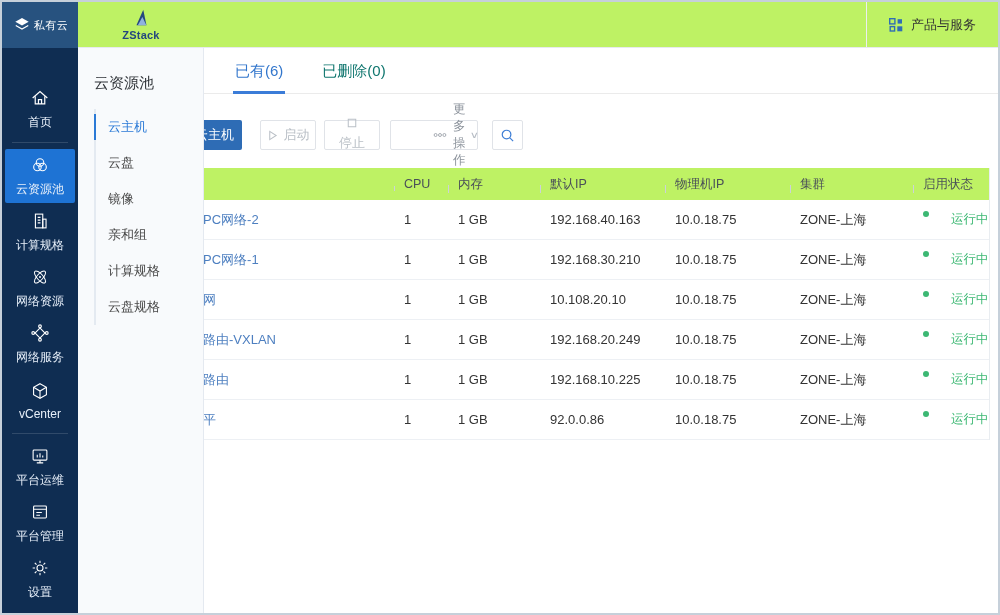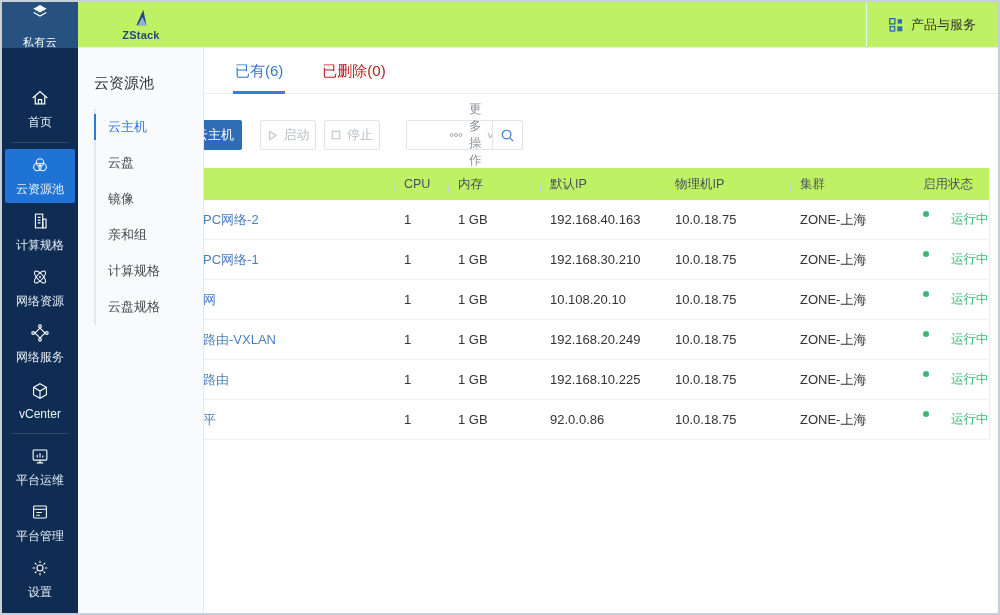--- a/index.html
+++ b/index.html
@@ -4,22 +4,22 @@
 <style>
   * { margin:0; padding:0; box-sizing:border-box; }
   html,body { background:#dfe5ea; font-family:"Liberation Sans","DejaVu Sans",sans-serif; }
   .window{
     width:1000px; height:615px; background:#fff; position:relative;
     border:2px solid #c6d0da; display:flex; flex-direction:column; overflow:hidden;
   }
   
   .topbar{ height:46px; display:flex; flex:0 0 46px; }
   .brand-block{
-    width:76px; background:#27527f; color:#fff; display:flex; flex-direction:column;
-    align-items:center; justify-content:flex-start; gap:13px; cursor:pointer;
+    width:76px; background:#27527f; color:#fff; display:flex; flex-direction:row;
+    align-items:center; justify-content:center; gap:2px; cursor:pointer;
   }
   .brand-block .label{ font-size:11px; letter-spacing:.5px; }
   .topbar-right{ flex:1; display:flex; background:#bef264; border-bottom:1px solid #e7eaee; }
   .logo-area{ width:126px; display:flex; flex-direction:column; align-items:center; justify-content:center; }
   .logo-area .logo-text{ font-size:11px; font-weight:bold; color:#24477e; margin-top:1px; letter-spacing:.2px;}
   .topbar-spacer{ flex:1; }
   .products-btn{
     display:flex; align-items:center; gap:8px; padding:0 22px; border-left:1px solid #eceef1;
     font-size:13px; color:#333; cursor:pointer;
   }
@@ -41,32 +41,32 @@
   }
   .submenu-title{ font-size:15px; color:#2f3338; }
   .submenu-nav{ margin:16px 0 0 0; border-left:2px solid #e4eaf1; }
   .submenu-item{ position:relative; padding:9px 0 9px 12px; font-size:13px; color:#4a4a4a; cursor:pointer; }
   .submenu-item.active{ color:#2b7ad6; }
   .submenu-item.active::before{
     content:''; position:absolute; left:-2px; top:5px; bottom:5px; width:2px; background:#2b7ad6;
   }
   
   .tabs{ display:flex; gap:35px; padding-left:155px; border-bottom:1px solid #ebebeb; }
-  .tab{ padding:14px 2px 10px; font-size:15px; color:#b91c1c; cursor:pointer; border-bottom:3px solid transparent; margin-bottom:-1px; }
+  .tab{ padding:14px 2px 10px; font-size:15px; color:#0f766e; cursor:pointer; border-bottom:3px solid transparent; margin-bottom:-1px; }
   .tab.active{ color:#3276cc; border-bottom-color:#3b7cd8; }
   
   .toolbar{ position:relative; height:30px; margin-top:26px; }
   .btn{ position:absolute; top:0; height:30px; border-radius:2px; font-size:13px;
         display:flex; align-items:center; justify-content:center; gap:6px; cursor:pointer;
         background:#fff; border:1px solid #e0e3e8; color:#b9bfc6; }
   .btn-create{ left:58px; width:106px; background:#2e6cb5; border:none; color:#fff;
                justify-content:flex-end; padding-right:8px; }
   .btn-start{ left:182px; width:56px; }
-  .btn-stop{ left:246px; width:56px; }
-  .btn-more{ left:328px; width:88px; color:#8c939c; font-size:12.5px;padding-left:43px; }
+  .btn-stop{ left:246px; width:56px;flex-direction:column; }
+  .btn-more{ left:312px; width:88px; color:#8c939c; font-size:12.5px;padding-left:43px; }
   .btn-search{ left:414px; width:31px; }
   .caret{ font-size:9px; color:#b6bcc4; transform:scaleX(1.4); }
   
   .vm-table{ margin:18px 8px 0 124px; border-right:1px solid #e9edf1; }
   .trow{ display:grid; grid-template-columns:192px 54px 92px 125px 125px 123px 1fr; align-items:center; }
   .thead{ height:32px; background:#bef264; color:#4a5058; font-size:12.5px; }
   .thead .tcell{ position:relative; }
   .thead .tcell:not(:first-child)::before{
     content:''; position:absolute; left:0; top:9px; height:14px; width:1px; background:#ccd2d9;
   }

